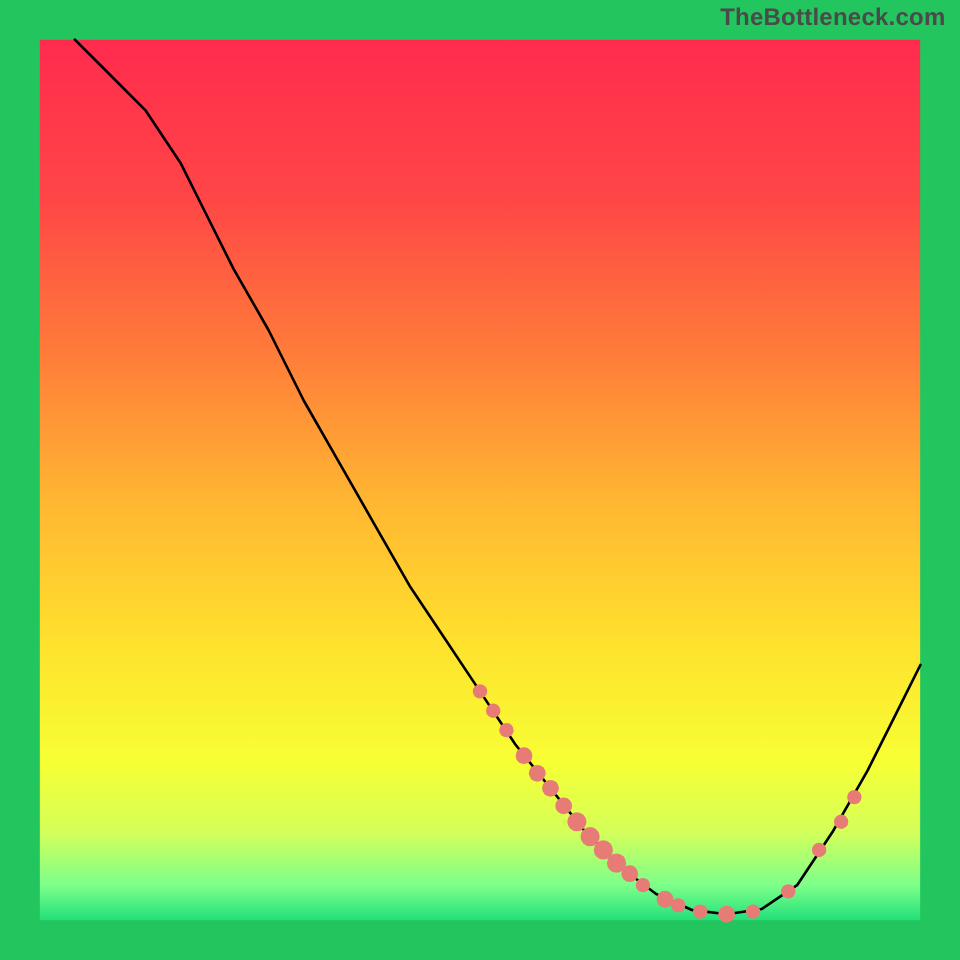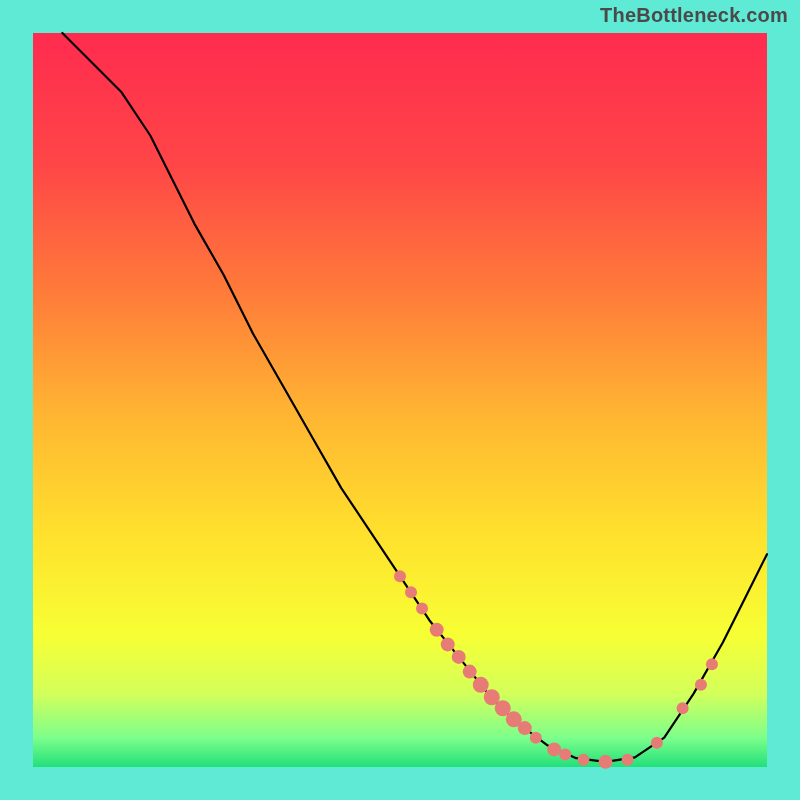--- a/index.html
+++ b/index.html
@@ -8,21 +8,21 @@
     width: 800px;
     height: 800px;
     background: #000;
     overflow: hidden;
     font-family: Arial, Helvetica, sans-serif;
   }
   .outer {
     position: relative;
     width: 800px;
     height: 800px;
-    background: #5eead4;
+    background: #22c55e;
   }
   .watermark {
     position: absolute;
     top: 4px;
     right: 12px;
     color: #4a4a4a;
     font-size: 20px;
     font-weight: 600;
     letter-spacing: 0.2px;
     user-select: none;

